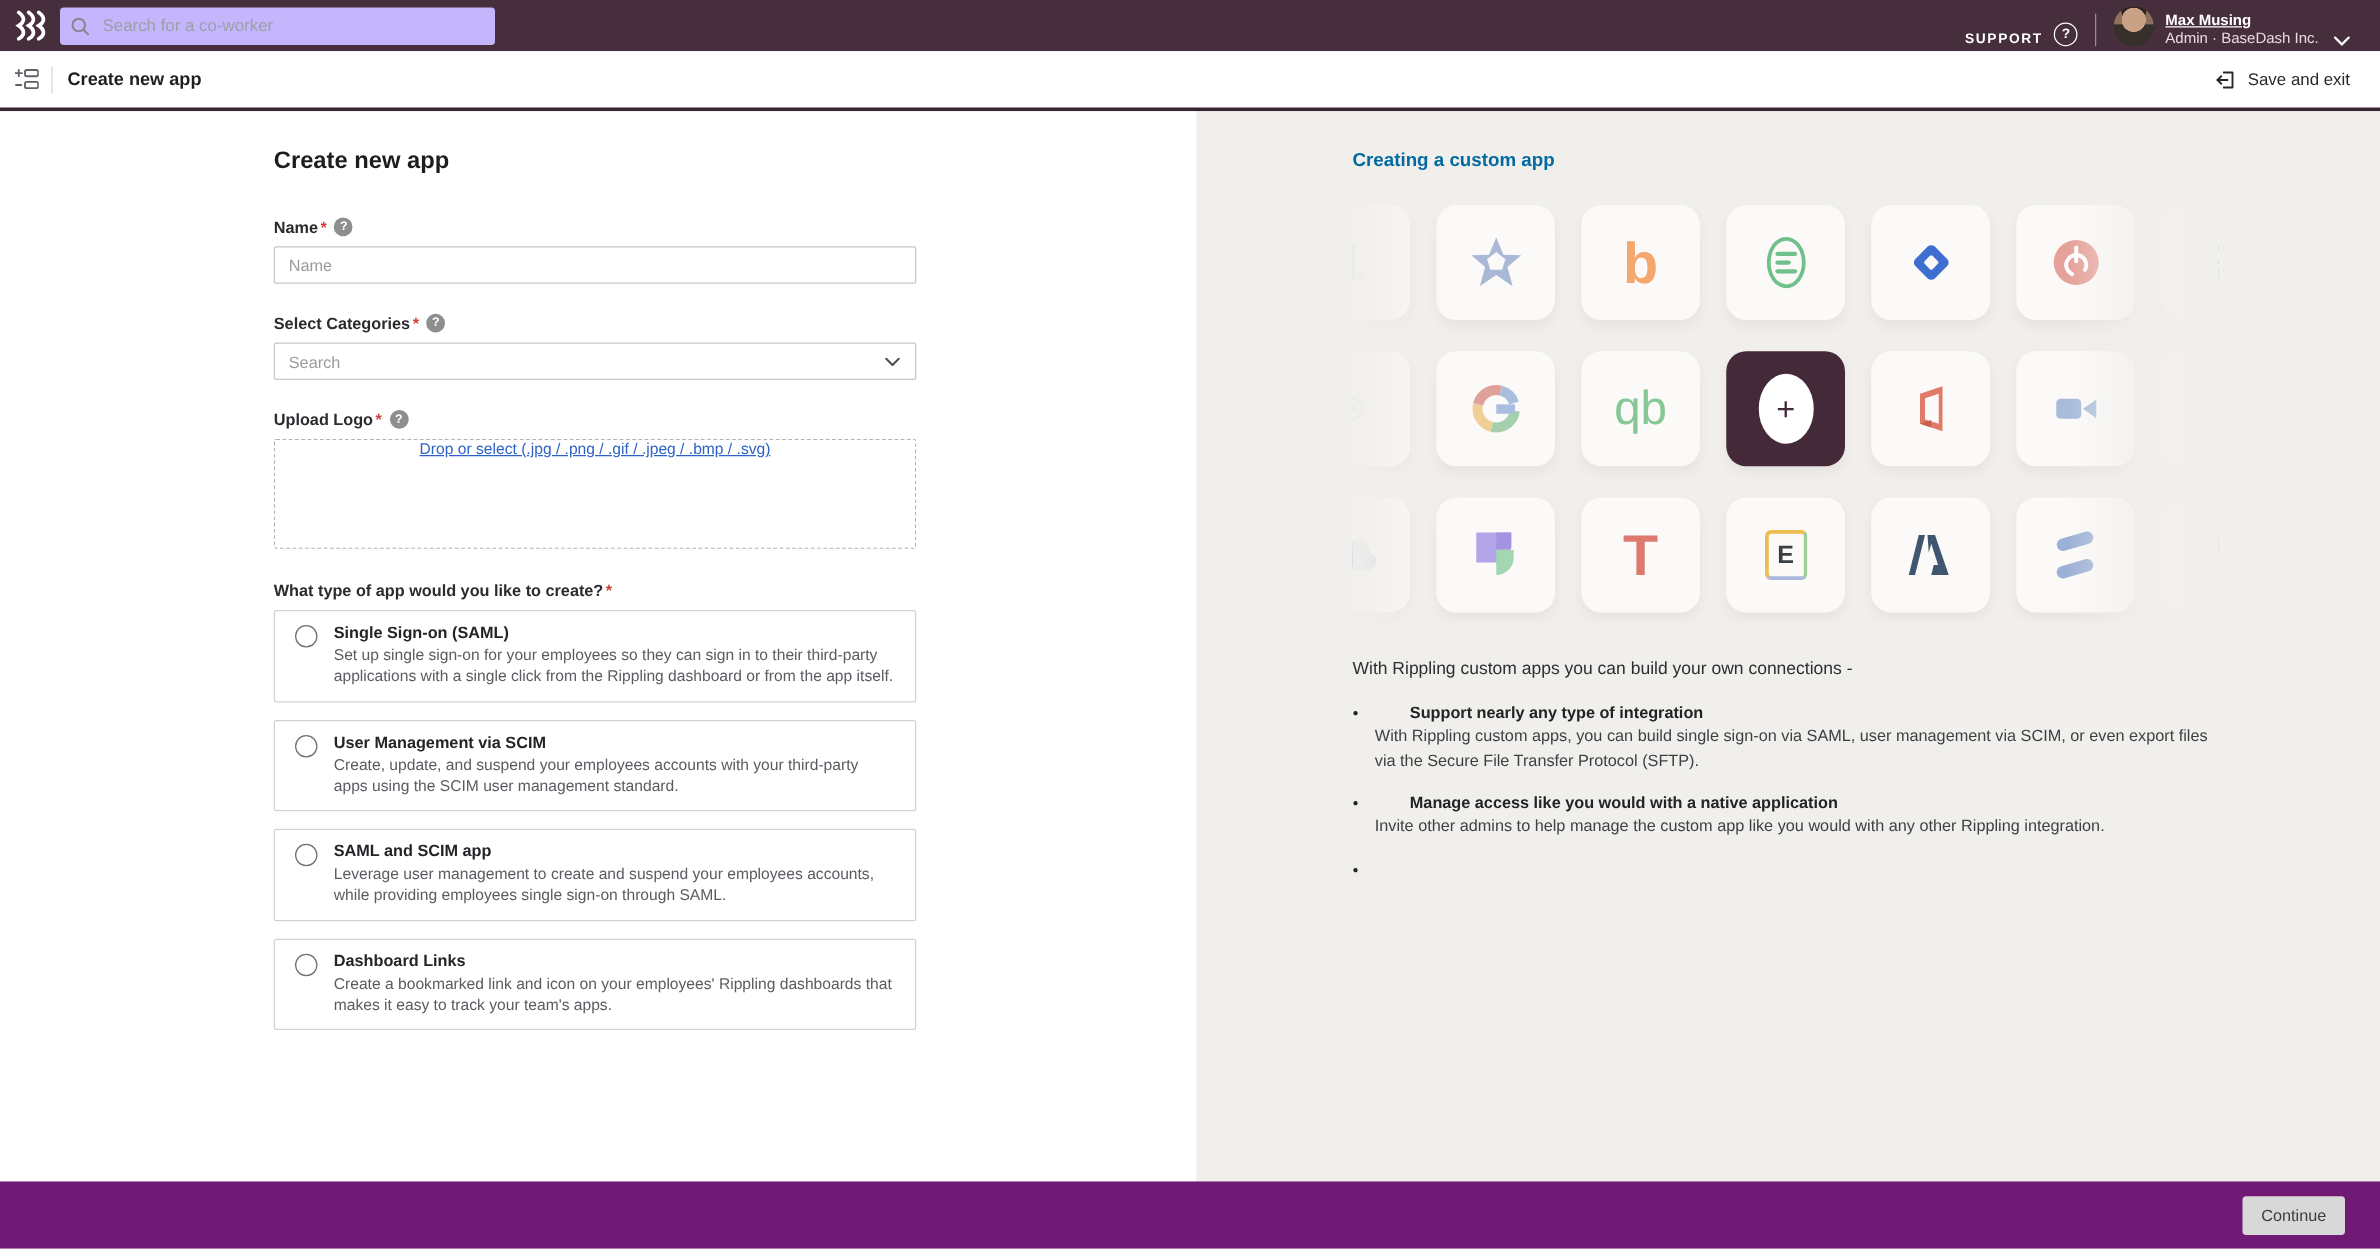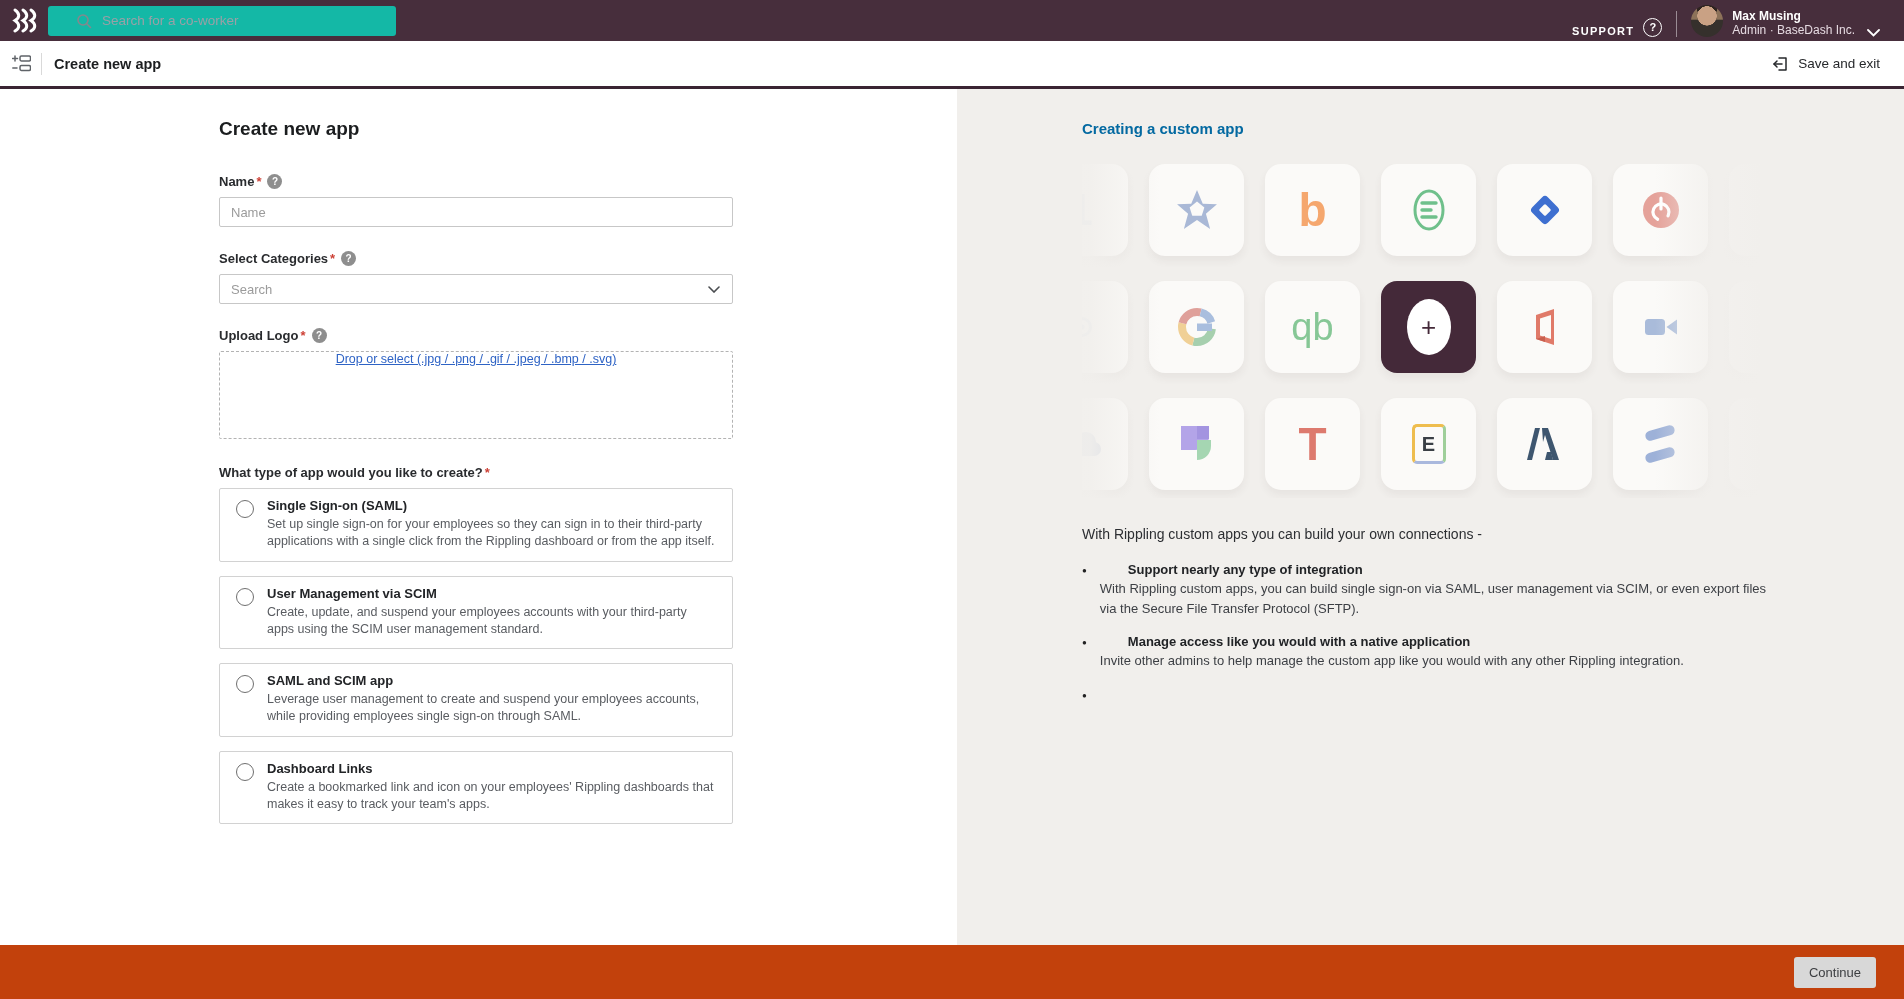--- a/index.html
+++ b/index.html
@@ -9,22 +9,22 @@
     font-family:"Liberation Sans", sans-serif;
     background:#ffffff; color:#212326;
   }
   
   .topbar {
     height:41px; background:#472e3c; display:flex; align-items:center;
     padding:0 24px 0 12px;
   }
   .logo { width:26px; height:24px; display:flex; align-items:center; cursor:pointer; }
   .searchbox {
-    margin-left:10px; width:348px; height:30px; background:#14b8a6; border-radius:3px;
-    display:flex; align-items:center; padding:0 28px; gap:8px;
+    margin-left:10px; width:348px; height:30px; background:#c4b5fd; border-radius:3px;
+    display:flex; align-items:center; padding:0 8px; gap:8px;
   }
   .searchbox input {
     border:none; outline:none; flex:1; font-size:13.5px; color:#2e3033;
     font-family:"Liberation Sans", sans-serif; background:transparent;
   }
   .searchbox input::placeholder { color:#9aa0a6; }
   .topbar-right { margin-left:auto; display:flex; align-items:flex-end; color:#fff; }
   .support { font-size:11px; font-weight:700; letter-spacing:1.3px; cursor:pointer; }
   .help-circle {
     width:19px; height:19px; border:1.6px solid #fff; border-radius:50%;
@@ -33,21 +33,21 @@
   }
   .top-vdiv { width:1px; height:26px; background:rgba(255,255,255,.45); margin:0 14px; }
   .avatar {
     width:32px; height:32px; border-radius:50%; cursor:pointer; flex:none;
     background:
       radial-gradient(circle at 50% 34%, #c9a184 0 36%, rgba(0,0,0,0) 37%),
       radial-gradient(circle at 50% 12%, #2e2420 0 30%, rgba(0,0,0,0) 31%),
       linear-gradient(#8d7259 45%, #35302c 46%);
   }
   .user-meta { margin-left:9px; line-height:14px; }
-  .user-name { font-size:12px; font-weight:700; }
+  .user-name { font-size:12px; font-weight:700;text-decoration:underline; }
   .user-role { font-size:12px; color:#e6dbe2; }
   .acct-chevron { margin-left:12px; cursor:pointer; display:flex; }
   
   .toolbar {
     height:48px; background:#fff; border-bottom:3px solid #3a2433;
     display:flex; align-items:center; padding:0 24px 0 12px;
   }
   .toolbar-icon { display:flex; cursor:pointer; }
   .toolbar-vdiv { width:1px; height:22px; background:#d9d9d9; margin:0 12px 0 10px; }
   .toolbar-title { font-size:14.5px; font-weight:700; color:#1c1e20; }
@@ -134,21 +134,21 @@
   .ribbon-a { transform:rotate(-16deg); top:30px; left:32px; }
   .ribbon-b { transform:rotate(-16deg); top:52px; left:32px; }
   .connections-line { font-size:14px; color:#2c2e32; margin:0 0 20px; }
   .bullets { display:flex; flex-direction:column; gap:16px; width:700px; }
   .bullet-item { display:flex; gap:13px; }
   .bullet-dot { font-size:8px; color:#222; line-height:18px; flex:none; margin-top:0; }
   .bullet-title { font-size:13px; font-weight:700; color:#212326; margin-bottom:2px;margin-left:28px; }
   .bullet-desc { font-size:13px; color:#3c3f44; line-height:19.5px; }
   
   .footer {
-    height:54px; background:#c2410c; display:flex; align-items:center;
+    height:54px; background:#701a75; display:flex; align-items:center;
     justify-content:flex-end; padding-right:28px;
   }
   .continue-btn {
     background:#d8d8d8; color:#3c3e41; border:none; border-radius:3px;
     font-size:13px; font-family:"Liberation Sans", sans-serif;
     padding:8px 15px; cursor:pointer;
   }
 </style>
 </head>
 <body>

